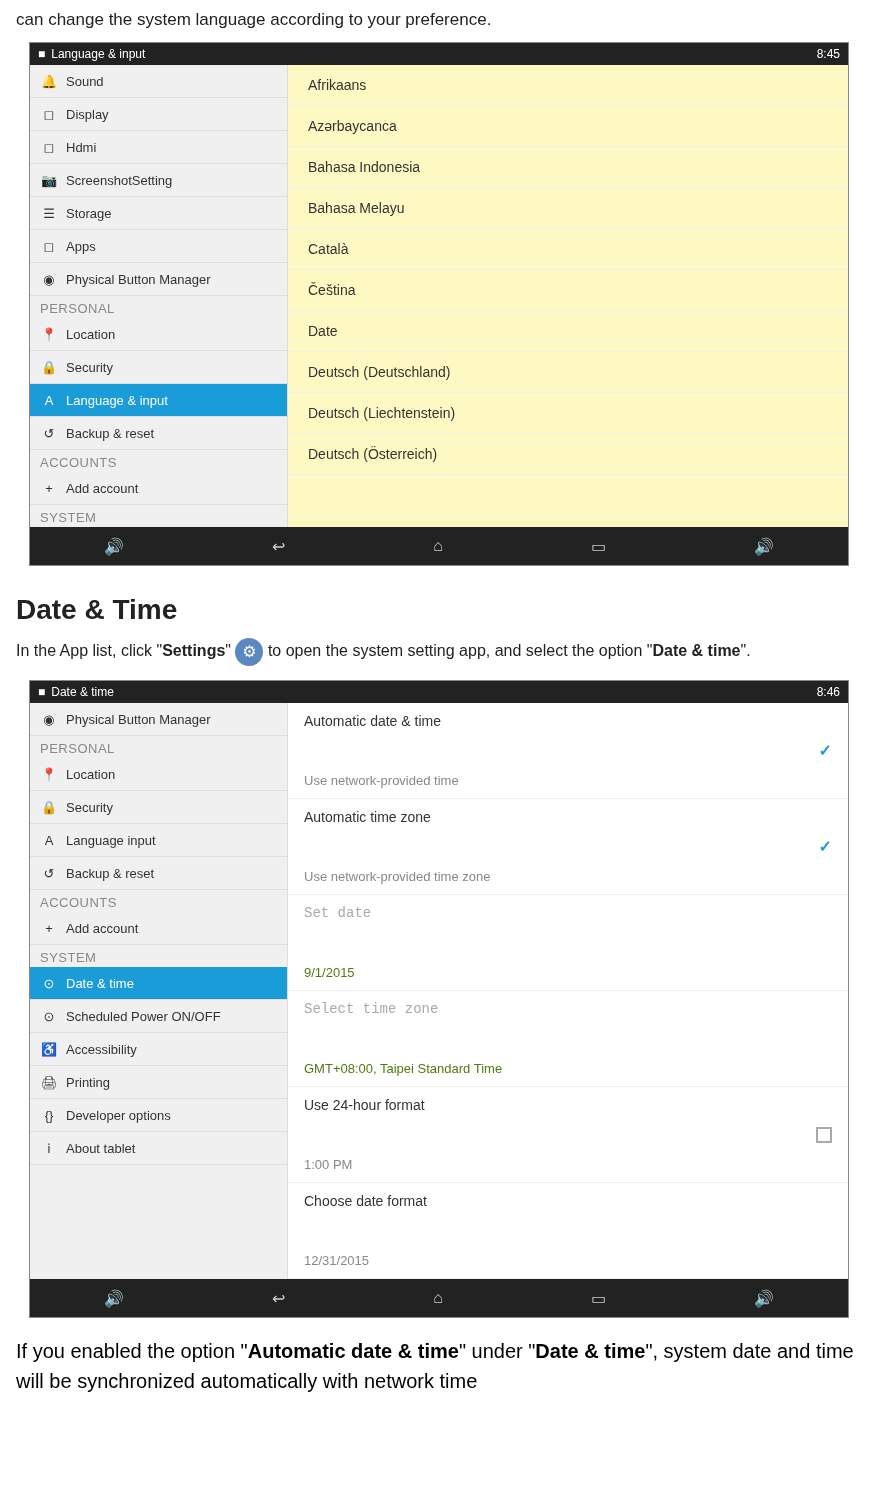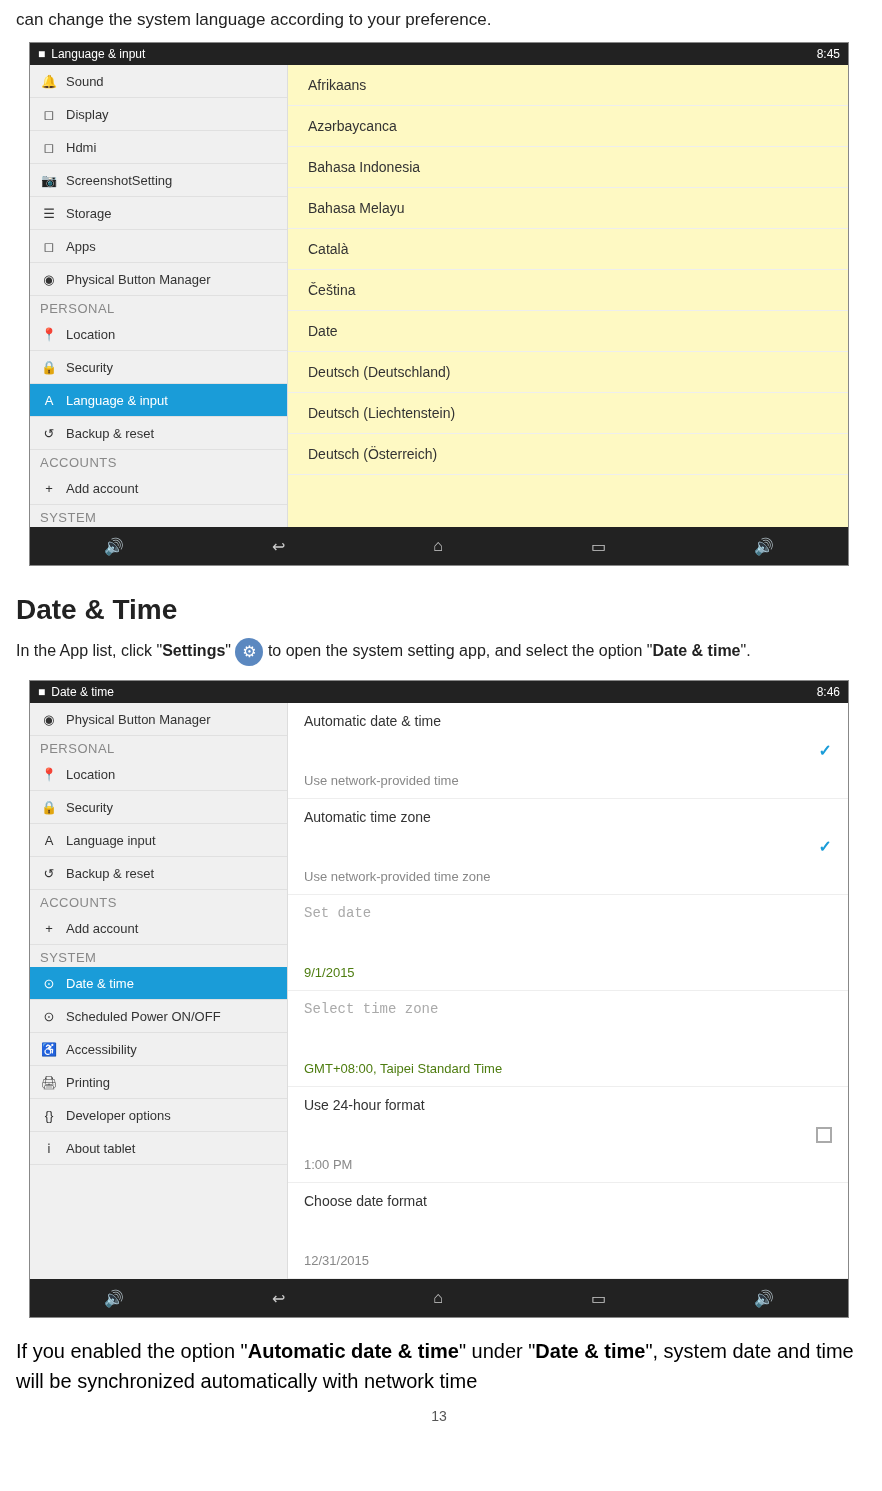--- a/index.html
+++ b/index.html
@@ -469,15 +469,14 @@
       <span class="nav-btn">⌂</span>
       <span class="nav-btn">▭</span>
       <span class="nav-btn">🔊</span>
     </div>
   </div>
 
   <p class="footer-text">
     If you enabled the option "<b>Automatic date &amp; time</b>" under "<b>Date &amp; time</b>", system date and time will be synchronized automatically with network time
   </p>
 
-  <p class="page-number">13</p>
 
 </div>
 
 </body></html>

